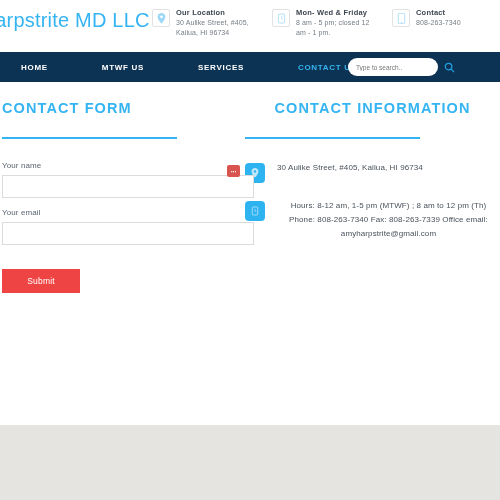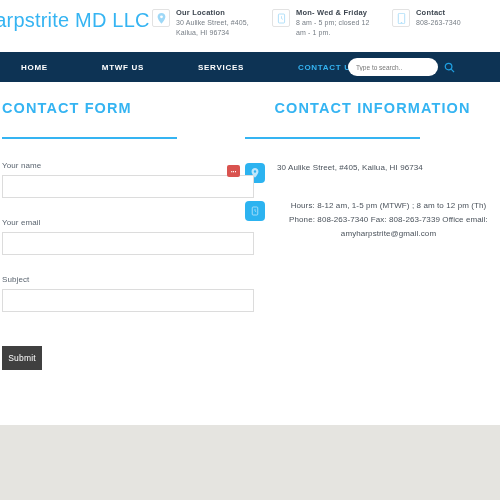--- a/index.html
+++ b/index.html
@@ -116,21 +116,21 @@
   }
   .title-rule {
     height: 2px;
     background: #35b4f2;
     width: 175px;
     margin-bottom: 22px;
   }
   .title-rule.short { width: 175px; }
 
   
-  .field { margin-bottom: 20px; position: relative; }
+  .field { margin-bottom: 10px; position: relative; }
   .field-label {
     display: block;
     font-size: 8px;
     color: #5b6570;
     margin-bottom: 5px;
     letter-spacing: .1px;
   }
   .text-input {
     width: 252px;
     height: 23px;
@@ -186,23 +186,23 @@
   .error-badge span {
     color: #fff;
     font-size: 7px;
     line-height: 1;
     letter-spacing: -0.5px;
     font-weight: bold;
   }
 
   .submit-btn {
     margin-top: 14px;
-    width: 40px;
+    width: 78px;
     height: 24px;
-    background: #404040;
+    background: #ef4444;
     color: #ffffff;
     border: 0;
     font-size: 8.5px;
     font-family: "Liberation Sans", sans-serif;
     cursor: pointer;
     letter-spacing: .2px;
   }
 
   
   .ci-row {
@@ -316,24 +316,20 @@
           <div class="error-badge">
             <span>···</span>
           </div>
         </div>
 
         <div class="field">
           <label class="field-label">Your email</label>
           <input class="text-input" type="text" style="">
         </div>
 
-        <div class="field">
-          <label class="field-label">Subject</label>
-          <input class="text-input" type="text" style="">
-        </div>
 
 
         <button type="button" class="submit-btn">Submit</button>
       </form>
     </div>
 
     <div class="col-right">
       <div class="section-title">CONTACT INFORMATION</div>
       <div class="title-rule short"></div>
 

